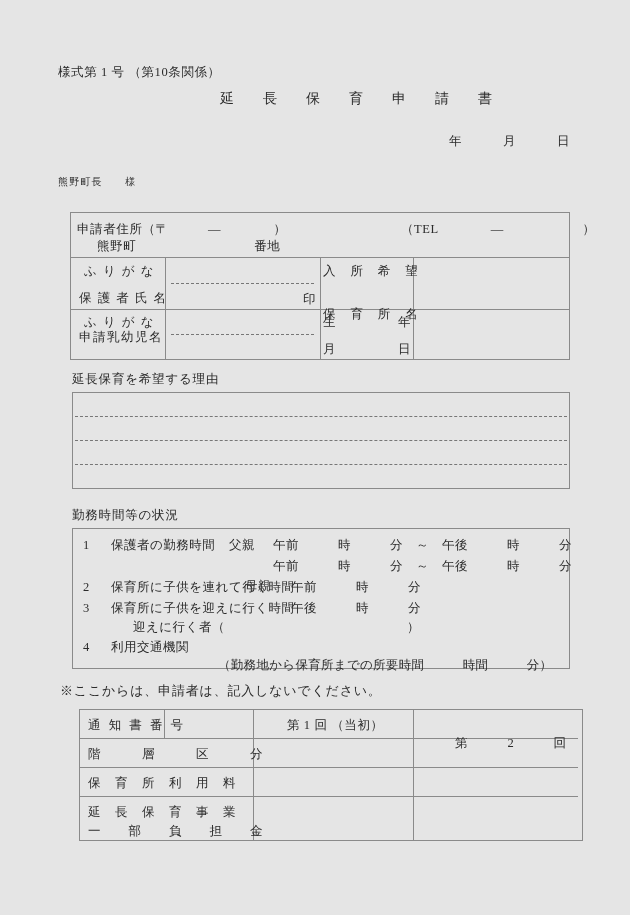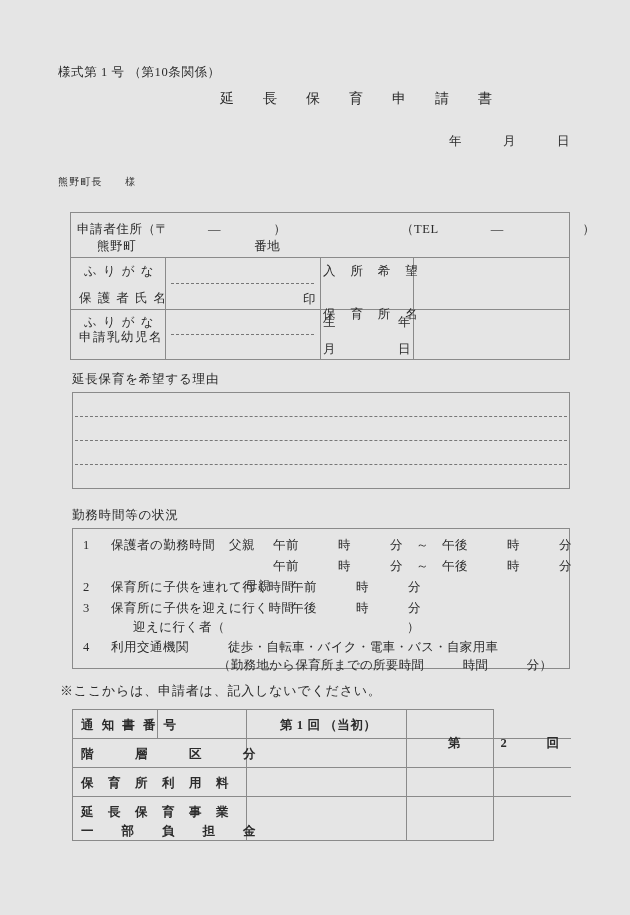--- a/index.html
+++ b/index.html
@@ -74,21 +74,21 @@
   
   #applicant-table { left: 70px; top: 212px; width: 500px; height: 148px; }
 
   
   #reason-box { left: 72px; top: 392px; width: 498px; height: 97px; }
 
   
   #work-box { left: 72px; top: 528px; width: 498px; height: 141px; }
 
   
-  #office-table { left: 72px; top: 709px; width: 422px; height: 132px; font-weight: bold; }
+  #office-table { left: 79px; top: 709px; width: 504px; height: 132px; }
 
   .cell-label {
     position: absolute;
     font-size: 12.5px;
     white-space: pre;
     line-height: 1;
   }
   .line-item {
     position: absolute;
     font-size: 12.5px;
@@ -176,21 +176,20 @@
     <div class="line-item" style="left:218px; top:52px;">午前　　　時　　　分</div>
 
     <div class="line-item" style="left:10px; top:73px;">3</div>
     <div class="line-item" style="left:38px; top:73px;">保育所に子供を迎えに行く時間</div>
     <div class="line-item" style="left:218px; top:73px;">午後　　　時　　　分</div>
 
     <div class="line-item" style="left:60px; top:92px;">迎えに行く者（　　　　　　　　　　　　　　）</div>
 
     <div class="line-item" style="left:10px; top:112px;">4</div>
     <div class="line-item" style="left:38px; top:112px;">利用交通機関</div>
-    <div class="line-item" style="left:155px; top:112px; letter-spacing:.3px;">徒歩・自転車・バイク・電車・バス・自家用車</div>
     <div class="line-item" style="left:145px; top:130px; letter-spacing:.3px;">（勤務地から保育所までの所要時間　　　時間　　　分）</div>
   </div>
 
   <div class="t" id="note-line">※ここからは、申請者は、記入しないでください。</div>
 
   <div class="box" id="office-table">
 
     <div class="hline" style="left:0; top:28px; width:498px;"></div>
     <div class="hline" style="left:0; top:57px; width:498px;"></div>
     <div class="hline" style="left:0; top:86px; width:498px;"></div>

